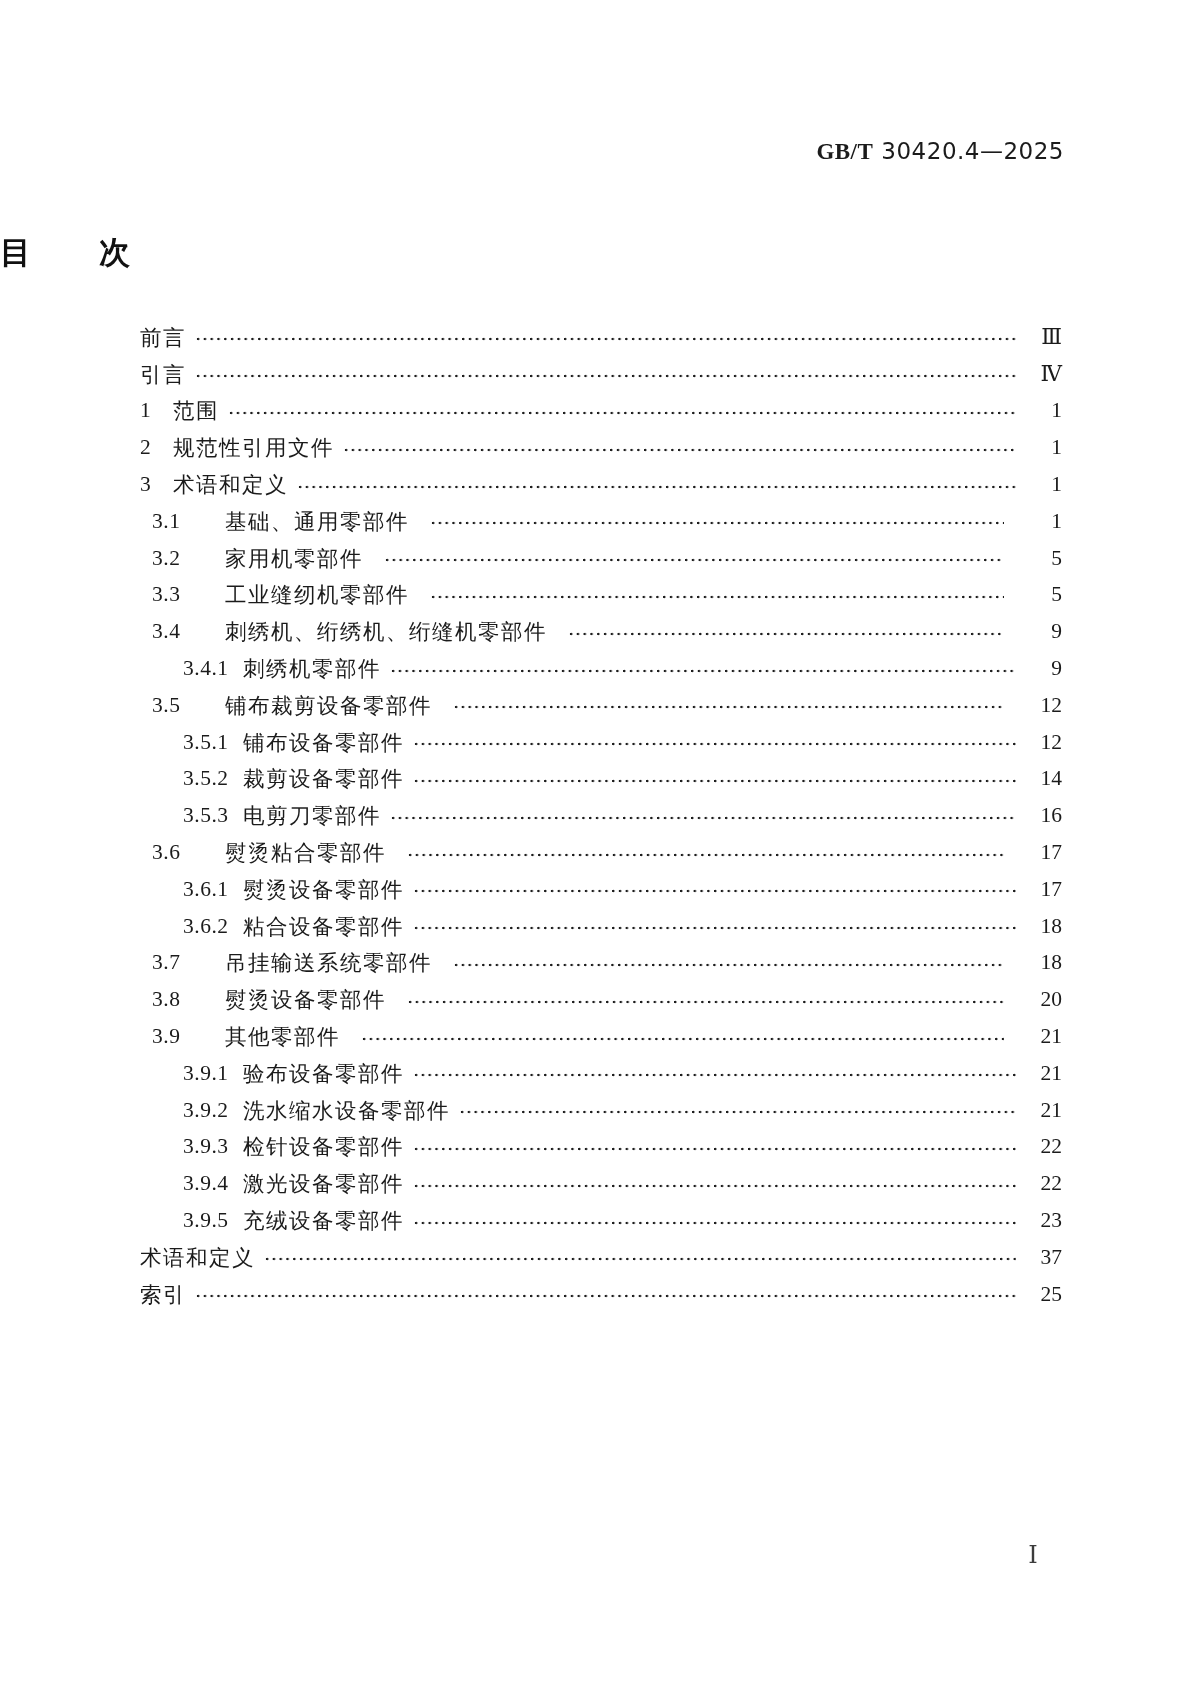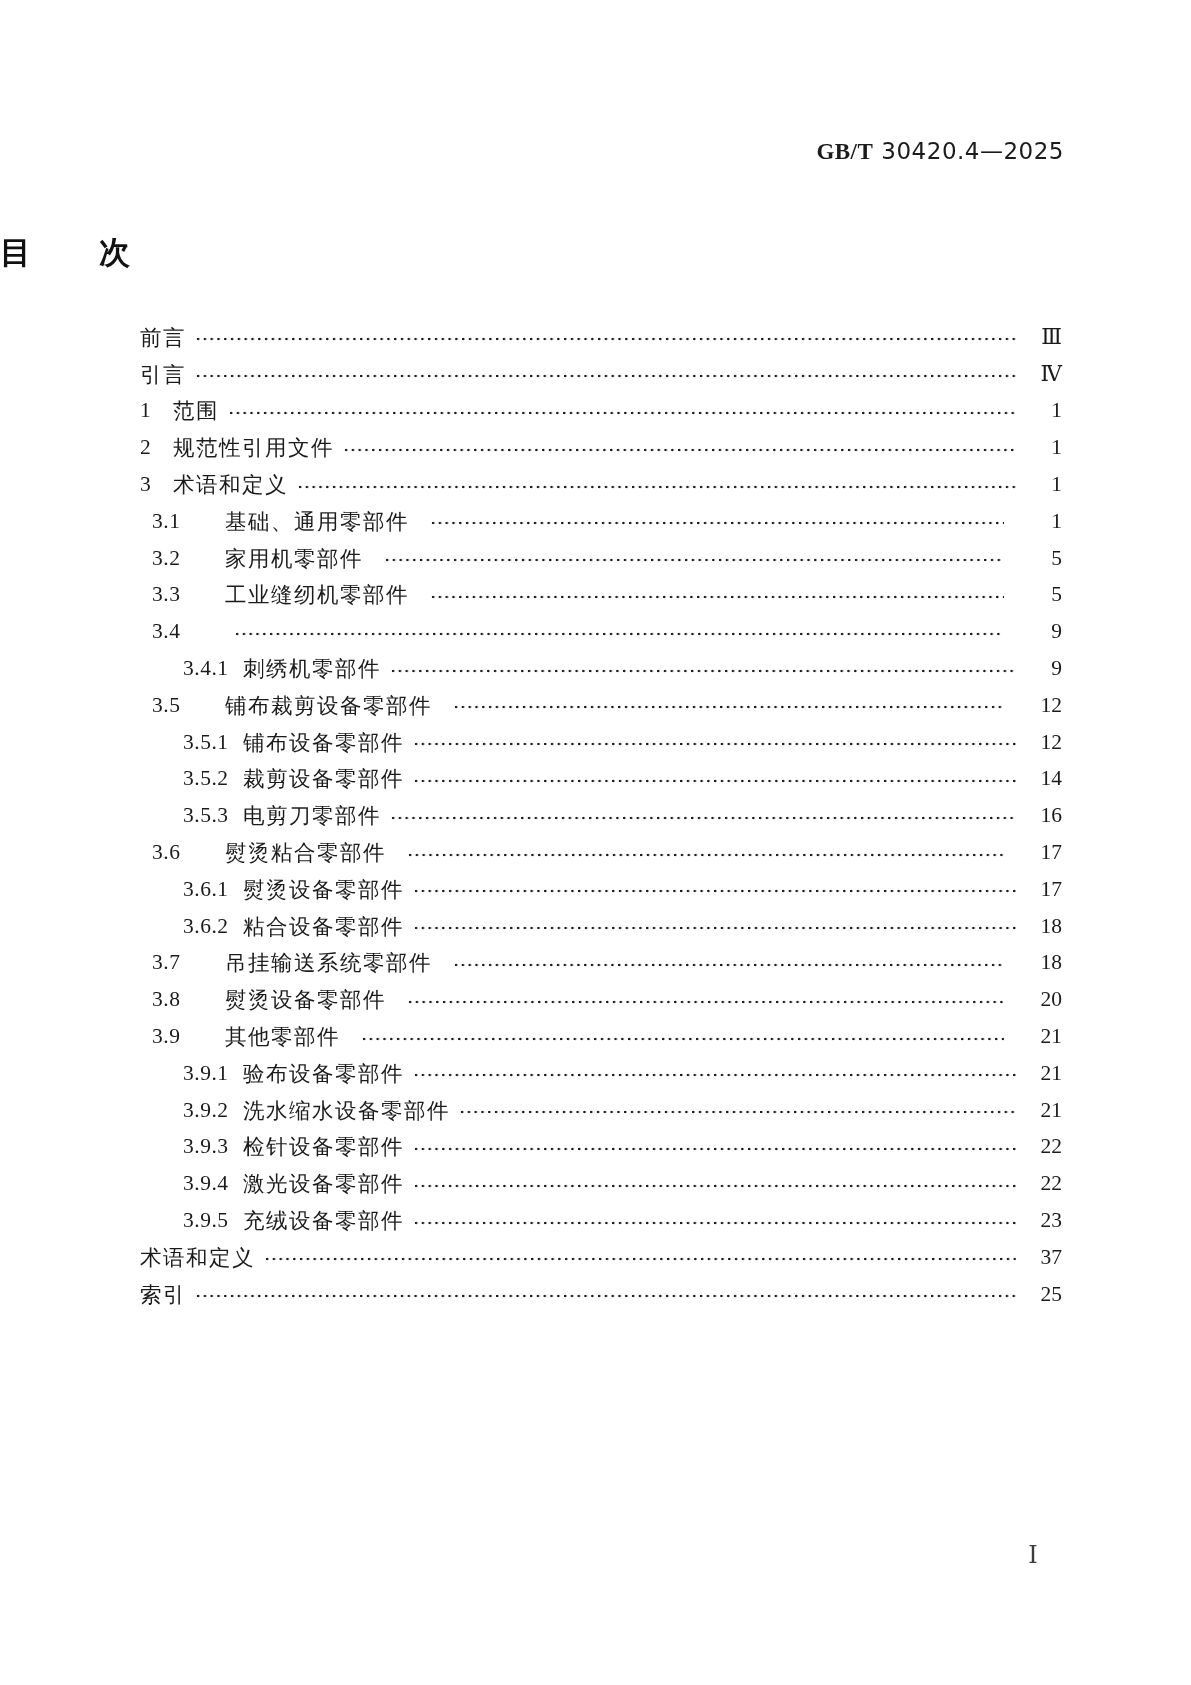--- a/index.html
+++ b/index.html
@@ -154,20 +154,21 @@
     <span class="pagenum">5</span>
   </div>
       <div class="toc-row lv2">
     <span class="num">3.3</span>
     <span class="label">工业缝纫机零部件</span>
     <span class="leader"></span>
     <span class="pagenum">5</span>
   </div>
       <div class="toc-row lv2">
     <span class="num">3.4</span>
+    <span class="label">刺绣机、绗绣机、绗缝机零部件</span>
     <span class="leader"></span>
     <span class="pagenum">9</span>
   </div>
       <div class="toc-row lv3">
     <span class="num">3.4.1</span>
     <span class="label">刺绣机零部件</span>
     <span class="leader"></span>
     <span class="pagenum">9</span>
   </div>
       <div class="toc-row lv2">

